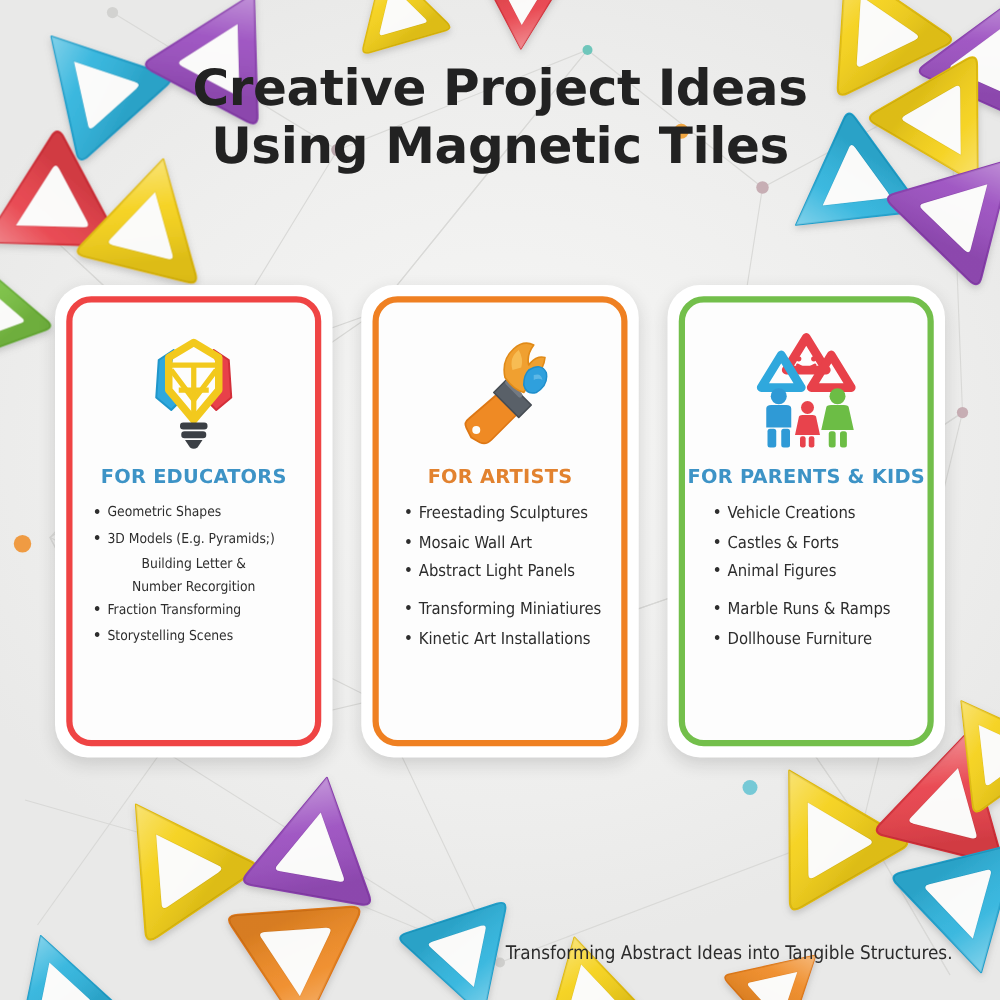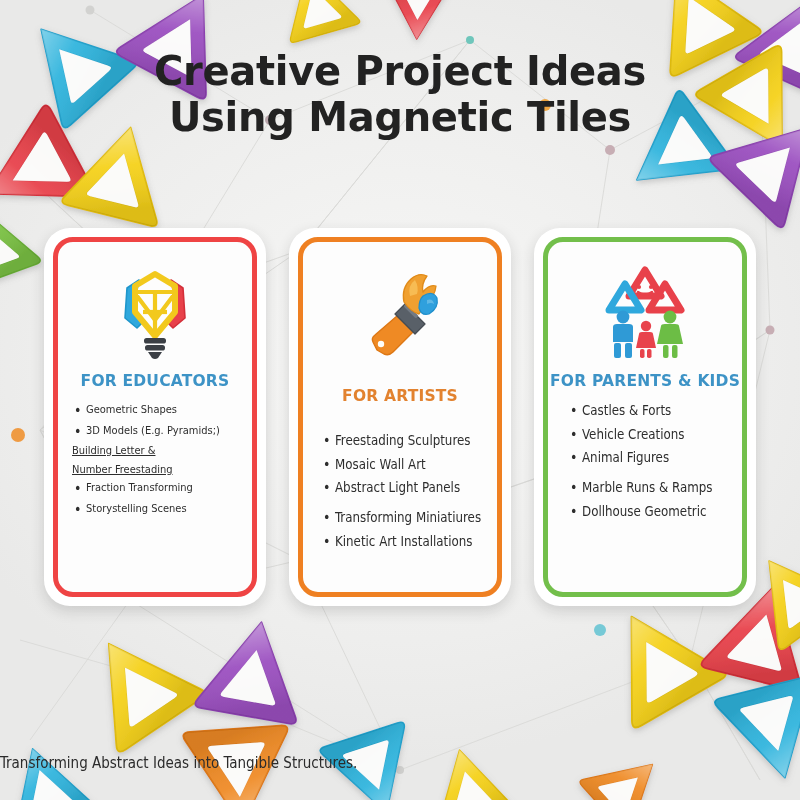--- a/index.html
+++ b/index.html
@@ -76,21 +76,21 @@
     width: 100%;
     height: 100%;
     border-radius: 20px;
     border: 5px solid #ef4444;
     background: #fdfdfd;
     display: flex;
     flex-direction: column;
     align-items: center;
     padding: 18px 10px 14px 10px;
   }
-  .card-artists  .card-inner { border-color: #ef8022; gap: 15px; }
+  .card-artists  .card-inner { border-color: #ef8022; }
   .card-parents  .card-inner { border-color: #73bf4b; }
 
   .card-icon {
     height: 104px;
     display: flex;
     align-items: center;
     justify-content: center;
   }
 
   .card-heading {
@@ -126,38 +126,37 @@
     content: "\2022";
     position: absolute;
     left: 2px;
     top: -1px;
     font-size: 14px;
     color: #2d2d2d;
   }
   
   .bullets li.cont {
     padding-left: 0;
-    text-align: left;
+    text-align: center;
     margin-bottom: 3px;
-    text-decoration: underline;
   }
   .bullets li.cont::before { content: ""; }
   .bullets li.gap { margin-top: 11px; }
 
   .card-educators .bullets li { font-size: 11px; }
   .card-artists   .bullets { padding-left: 8px; }
   .card-parents   .bullets { padding-left: 10px; }
 
   
   .footer {
     position: absolute;
     bottom: 28px;
     left: 0;
     width: 762px;
-    text-align: left;
+    text-align: right;
     z-index: 5;
   }
   .footer-text {
     font-family: "DejaVu Sans Condensed", "Liberation Sans", sans-serif;
     font-size: 15px;
     color: #2b2b2b;
   }
 </style>
 </head>
 <body>
@@ -364,21 +363,21 @@
               <rect x="32" y="83" width="20" height="5.5" rx="2.6"></rect>
               <path d="M35,90 L49,90 L45,96 Q42,98 39,96 Z"></path>
             </g>
           </svg>
         </div>
         <div class="card-heading">FOR EDUCATORS</div>
         <ul class="bullets">
           <li>Geometric Shapes</li>
           <li>3D Models (E.g. Pyramids;)</li>
           <li class="cont">Building Letter &amp;</li>
-          <li class="cont">Number Freestading</li>
+          <li class="cont">Number Recorgition</li>
           <li>Fraction Transforming</li>
           <li>Storystelling Scenes</li>
         </ul>
       </div>
     </div>
 
     <div class="card card-artists">
       <div class="card-inner">
         <div class="card-icon">
           <svg width="86" height="100" viewBox="0 0 86 100">
@@ -440,25 +439,25 @@
             <g fill="#e8434c">
               <circle cx="51" cy="64" r="5.2"></circle>
               <path d="M44,72 Q44,70 47,70 L55,70 Q58,70 58,72 L61,86 L41,86 Z"></path>
               <rect x="45" y="87" width="4.5" height="9" rx="1.8"></rect>
               <rect x="52" y="87" width="4.5" height="9" rx="1.8"></rect>
             </g>
           </svg>
         </div>
         <div class="card-heading">FOR PARENTS &amp; KIDS</div>
         <ul class="bullets">
+          <li>Vehicle Creations</li>
           <li>Castles &amp; Forts</li>
-          <li>Vehicle Creations</li>
           <li>Animal Figures</li>
           <li class="gap">Marble Runs &amp; Ramps</li>
-          <li>Dollhouse Geometric</li>
+          <li>Dollhouse Furniture</li>
         </ul>
       </div>
     </div>
 
   </div>
 
   <div class="footer">
     <span class="footer-text">Transforming Abstract Ideas into Tangible Structures.</span>
   </div>
 

